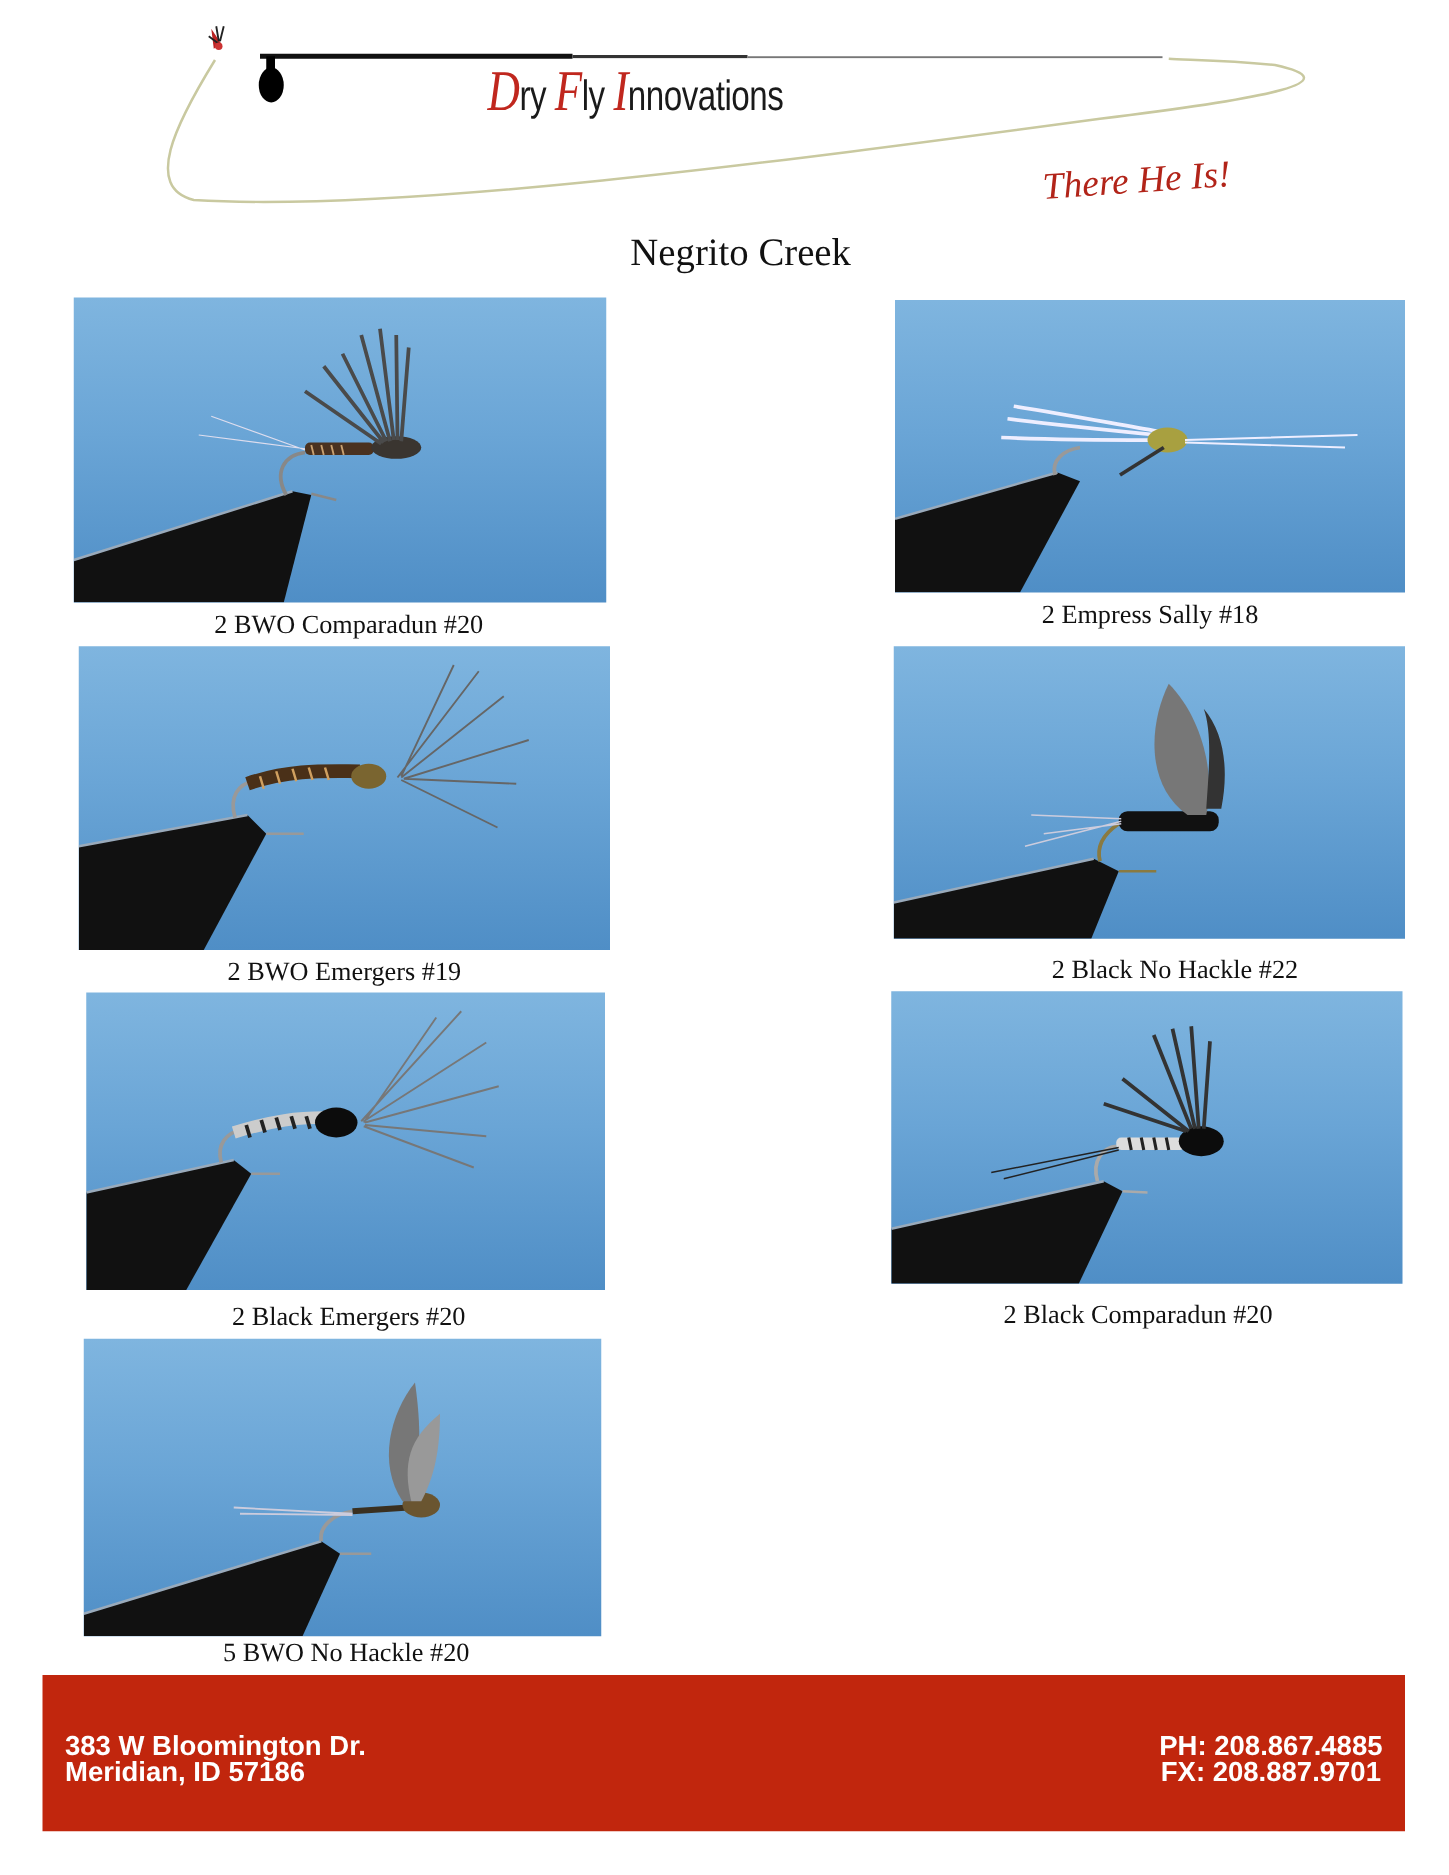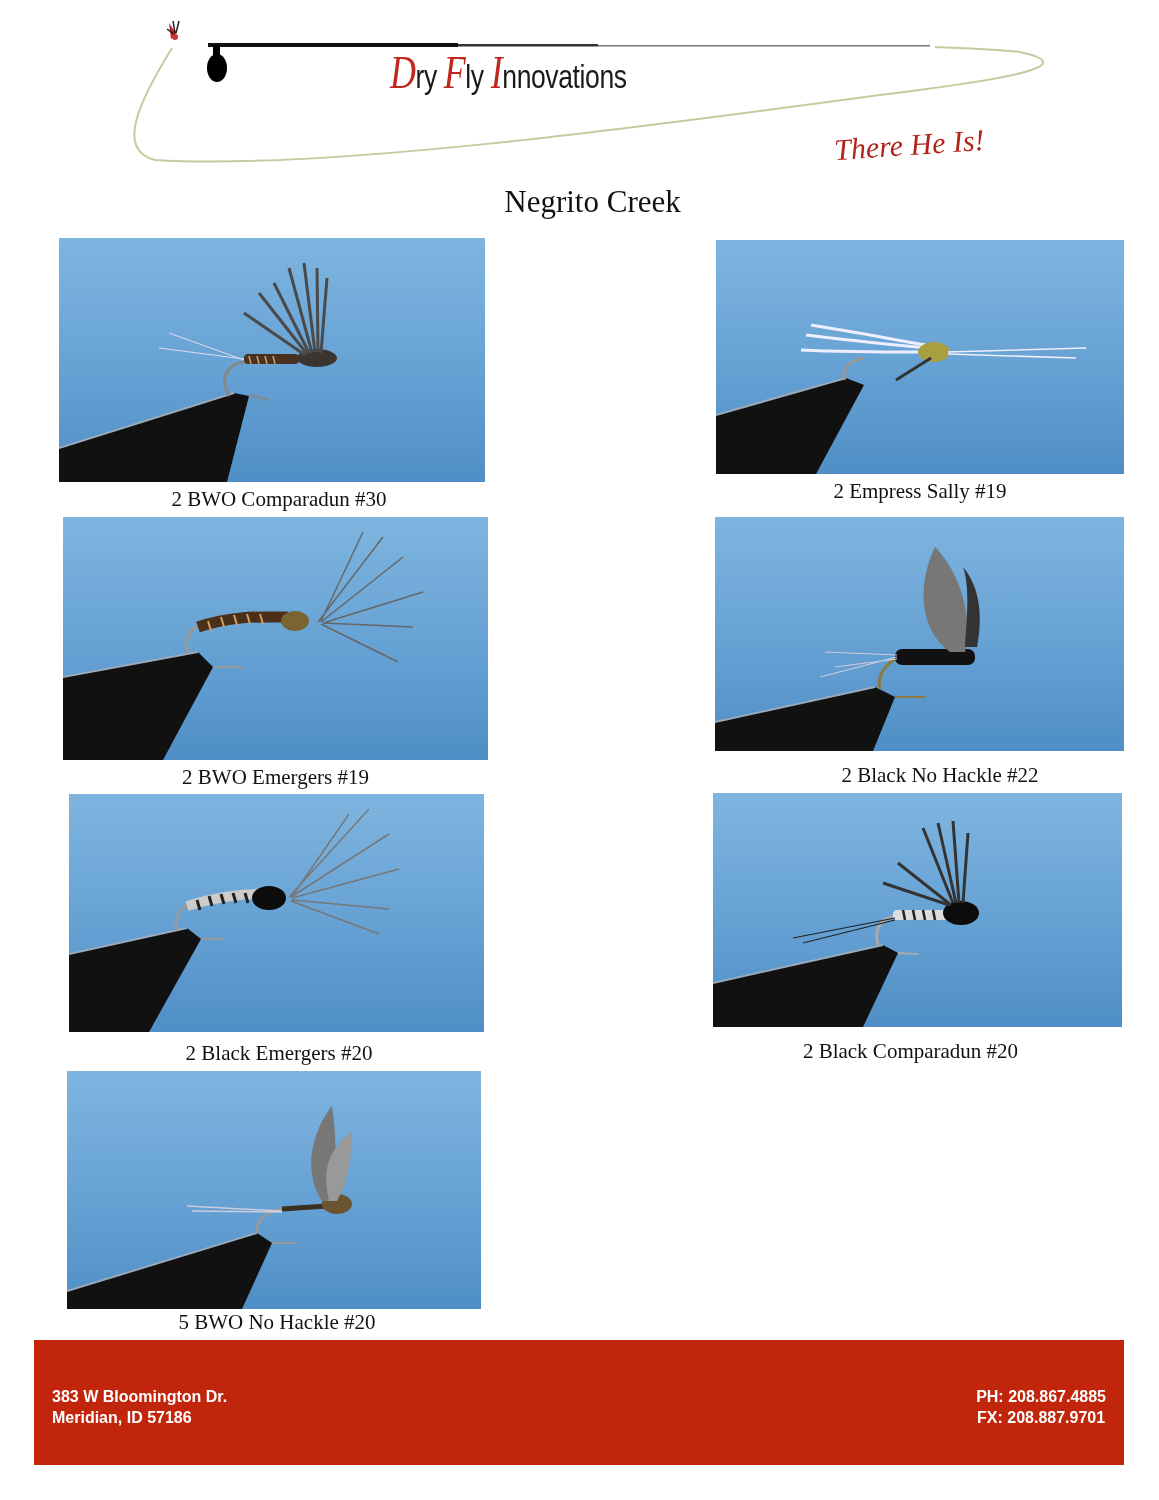--- a/index.html
+++ b/index.html
@@ -7,21 +7,21 @@
   .logo { position:absolute; left:120px; top:10px; width:940px; height:170px; }
   .logo svg { width:100%; height:100%; }
   .brand { position:absolute; left:390px; top:52px; font-family:"Liberation Sans", sans-serif; font-size:34px; color:#1a1a1a; letter-spacing:-0.5px; transform:scaleX(0.78); transform-origin:left center; white-space:nowrap; }
   .brand .cap { color:#c0271e; font-family:"Liberation Serif", serif; font-style:italic; font-size:46px; }
   .tagline { position:absolute; left:834px; top:128px; color:#b22419; font-family:"Liberation Serif", serif; font-style:italic; font-size:30px; transform:rotate(-4deg); white-space:nowrap; }
   .title { position:absolute; left:0; width:1185px; top:184px; text-align:center; font-size:31px; color:#111; }
   .card { position:absolute; }
   .photo { position:absolute; background:linear-gradient(180deg,#7fb5df 0%,#6aa5d6 45%,#4f8ec6 100%); overflow:hidden; }
   .photo svg { position:absolute; left:0; top:0; width:100%; height:100%; }
   .caption { position:absolute; text-align:center; font-size:21px; color:#111; white-space:nowrap; }
-  .footer { position:absolute; left:34px; top:1340px; width:1090px; height:125px; background:#c1260d; color:#fff; font-family:"Liberation Sans", sans-serif; font-weight:bold; font-size:16px; }
+  .footer { position:absolute; left:34px; top:1340px; width:1090px; height:125px; background:#c1260d; color:#fff; font-family:"Liberation Sans", sans-serif; font-weight:bold; font-size:22px; }
   .footer .addr { position:absolute; left:18px; top:46px; line-height:21px; }
   .footer .phones { position:absolute; right:18px; top:46px; line-height:21px; text-align:center; }
   .footer .web { position:absolute; left:0; width:100%; top:86px; text-align:center; }
 </style>
 </head>
 <body>
 
 <div class="logo">
   <svg viewBox="0 0 940 170">
 
@@ -55,36 +55,36 @@
       <path d="M0 210 L175 155" stroke="#9ab" stroke-width="2"></path>
       <path d="M170 158 C160 140,168 126,185 124" stroke="#888" stroke-width="3" fill="none"></path>
       <path d="M190 157 L210 162" stroke="#888" stroke-width="2"></path>
       <rect x="185" y="116" width="55" height="10" rx="4" fill="#4a3220"></rect>
       <path d="M190 118 L192 126 M198 118 L200 126 M206 118 L208 126 M214 118 L216 126" stroke="#c8a070" stroke-width="1.5"></path>
       <ellipse cx="258" cy="120" rx="20" ry="9" fill="#3a3530"></ellipse>
       <path d="M250 115 L215 45 M253 115 L230 30 M256 114 L245 25 M259 114 L258 30 M262 115 L268 40 M248 116 L200 55 M246 117 L185 75" stroke="#4a4a4a" stroke-width="3"></path>
       <path d="M185 121 L100 110 M185 122 L110 95" stroke="#dde" stroke-width="1"></path>
     </svg>
   </div>
-  <div class="caption" style="left:59px; width:440px; top:487px;">2 BWO Comparadun #30</div>
+  <div class="caption" style="left:59px; width:440px; top:487px;">2 BWO Comparadun #20</div>
 </div>
 
 <div class="card">
   <div class="photo" style="left:716px; top:240px; width:408px; height:234px;">
     <svg viewBox="0 0 408 234">
       <path d="M0 175 L130 138 L148 145 L100 234 L0 234 Z" fill="#111"></path>
       <path d="M0 175 L130 138" stroke="#9ab" stroke-width="2"></path>
       <path d="M128 140 C125 128,135 120,148 118" stroke="#999" stroke-width="3" fill="none"></path>
       <path d="M90 95 C130 100,180 105,210 108 M85 110 C130 112,170 112,205 112 M95 85 C140 92,180 100,210 105" stroke="#eef" stroke-width="3"></path>
       <ellipse cx="218" cy="112" rx="16" ry="10" fill="#a8a040"></ellipse>
       <path d="M232 112 L370 108 M232 114 L360 118" stroke="#eef" stroke-width="1.5"></path>
       <path d="M215 118 L180 140" stroke="#333" stroke-width="3"></path>
     </svg>
   </div>
-  <div class="caption" style="left:716px; width:408px; top:479px;">2 Empress Sally #19</div>
+  <div class="caption" style="left:716px; width:408px; top:479px;">2 Empress Sally #18</div>
 </div>
 
 <div class="card">
   <div class="photo" style="left:63px; top:517px; width:425px; height:243px;">
     <svg viewBox="0 0 425 243">
       <path d="M0 160 L135 135 L150 150 L100 243 L0 243 Z" fill="#111"></path>
       <path d="M0 160 L135 135" stroke="#9ab" stroke-width="2"></path>
       <path d="M125 137 C120 120,128 110,140 108" stroke="#999" stroke-width="3" fill="none"></path>
       <path d="M150 150 L180 150" stroke="#999" stroke-width="2"></path>
       <path d="M135 110 C170 98,200 100,225 100" stroke="#4a3018" stroke-width="11" fill="none"></path>

